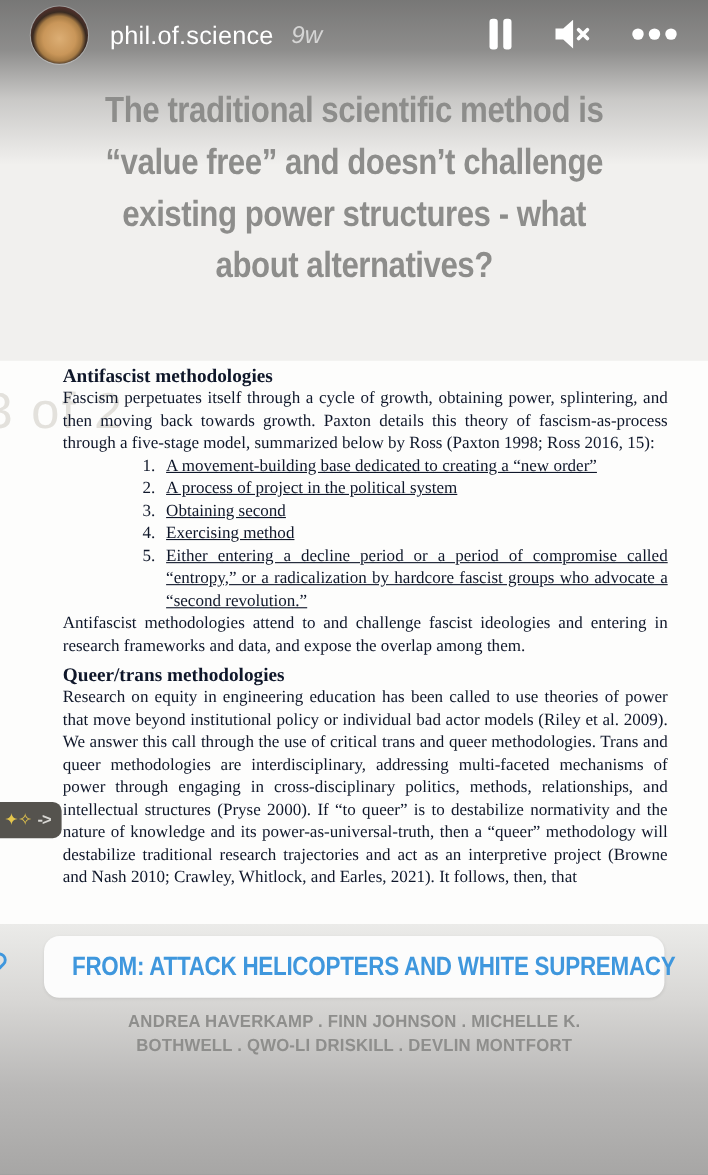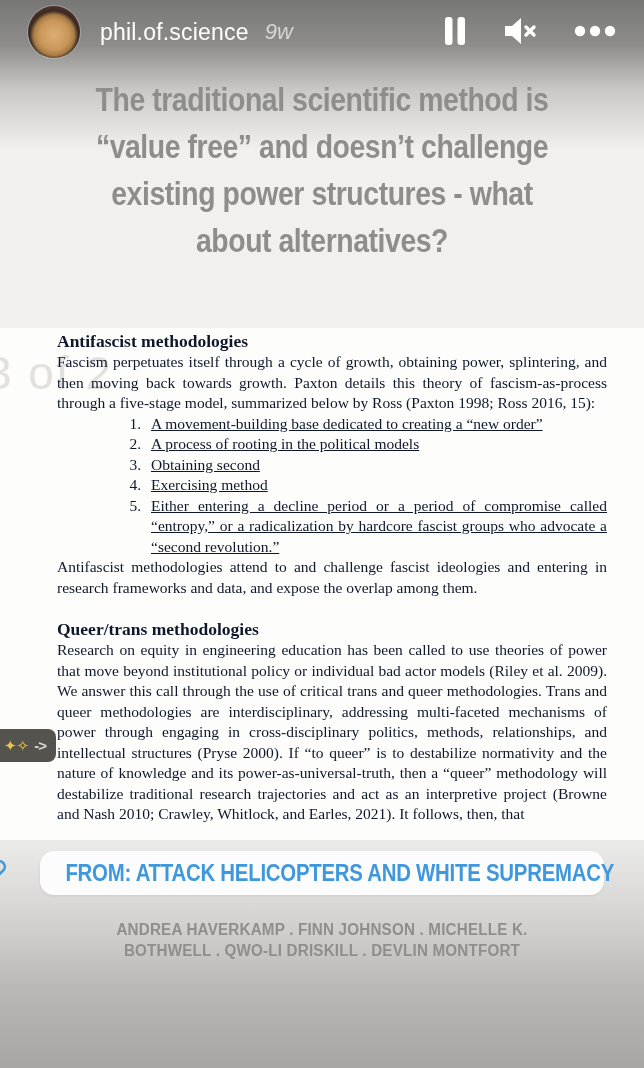--- a/index.html
+++ b/index.html
@@ -68,36 +68,36 @@
   .document {
     position:absolute; left:57px; top:330px; width:550px; z-index:2;
     font-family:"Liberation Serif", serif;
     color:#0f172a;
     font-size:15.5px; line-height:20.5px;
     text-align:justify;
   }
   .doc-heading { font-size:17.5px; font-weight:bold; line-height:22px; text-align:left; }
   .doc-list { margin:0 0 0 0; padding-left:88px; }
   .doc-list li { padding-left:6px;text-decoration:underline; }
-  .doc-section2 { margin-top:20px; }
+  .doc-section2 { margin-top:4px; }
 
   
   .sticker {
     position:absolute; left:-8px; top:729px; z-index:6;
     height:33px; padding:0 10px 0 12px;
     background:#55534e; border-radius:8px;
     display:flex; align-items:center; gap:5px;
     font-size:15px;
   }
   .sticker .sparkles { color:#e5c64d; font-size:15px; line-height:1; }
   .sticker .arrow { color:#d9d8d4; font-weight:bold; letter-spacing:-1px; }
 
   
   .link-pill {
-    position:absolute; left:40px; top:851px; width:564px; height:44px; z-index:5;
+    position:absolute; left:40px; top:851px; width:564px; height:56px; z-index:5;
     background:#fcfcfc; border:none; border-radius:14px;
     display:flex; align-items:center; justify-content:center; gap:10px;
     cursor:pointer;
     box-shadow:0 1px 3px rgba(0,0,0,0.08);
   }
   .link-label {
     color:#3f97dd; font-weight:bold; font-size:24px; letter-spacing:-0.3px;
     transform:scaleX(0.85); transform-origin:50% 50%;
     white-space:nowrap;
   }
@@ -153,21 +153,21 @@
 
   <div class="headline">The traditional scientific method is “value free” and doesn’t challenge existing power structures - what about alternatives?</div>
 
   <div class="watermark">3 of 2</div>
 
   <div class="document">
     <div class="doc-heading">Antifascist methodologies</div>
     <p>Fascism perpetuates itself through a cycle of growth, obtaining power, splintering, and then moving back towards growth. Paxton details this theory of fascism-as-process through a five-stage model, summarized below by Ross (Paxton 1998; Ross 2016, 15):</p>
     <ol class="doc-list">
       <li>A movement-building base dedicated to creating a “new order”</li>
-      <li>A process of rooting in the political models</li>
+      <li>A process of project in the political system</li>
       <li>Obtaining second</li>
       <li>Exercising method</li>
       <li>Either entering a decline period or a period of compromise called “entropy,” or a radicalization by hardcore fascist groups who advocate a “second revolution.”</li>
     </ol>
     <p>Antifascist methodologies attend to and challenge fascist ideologies and entering in research frameworks and data, and expose the overlap among them.</p>
 
     <div class="doc-section2">
       <div class="doc-heading">Queer/trans methodologies</div>
       <p>Research on equity in engineering education has been called to use theories of power that move beyond institutional policy or individual bad actor models (Riley et al. 2009). We answer this call through the use of critical trans and queer methodologies. Trans and queer methodologies are interdisciplinary, addressing multi-faceted mechanisms of power through engaging in cross-disciplinary politics, methods, relationships, and intellectual structures (Pryse 2000).  If “to queer” is to destabilize normativity and the nature of knowledge and its power-as-universal-truth, then a “queer” methodology will destabilize traditional research trajectories and act as an interpretive project (Browne and Nash 2010; Crawley, Whitlock, and Earles, 2021). It follows, then, that</p>
     </div>

